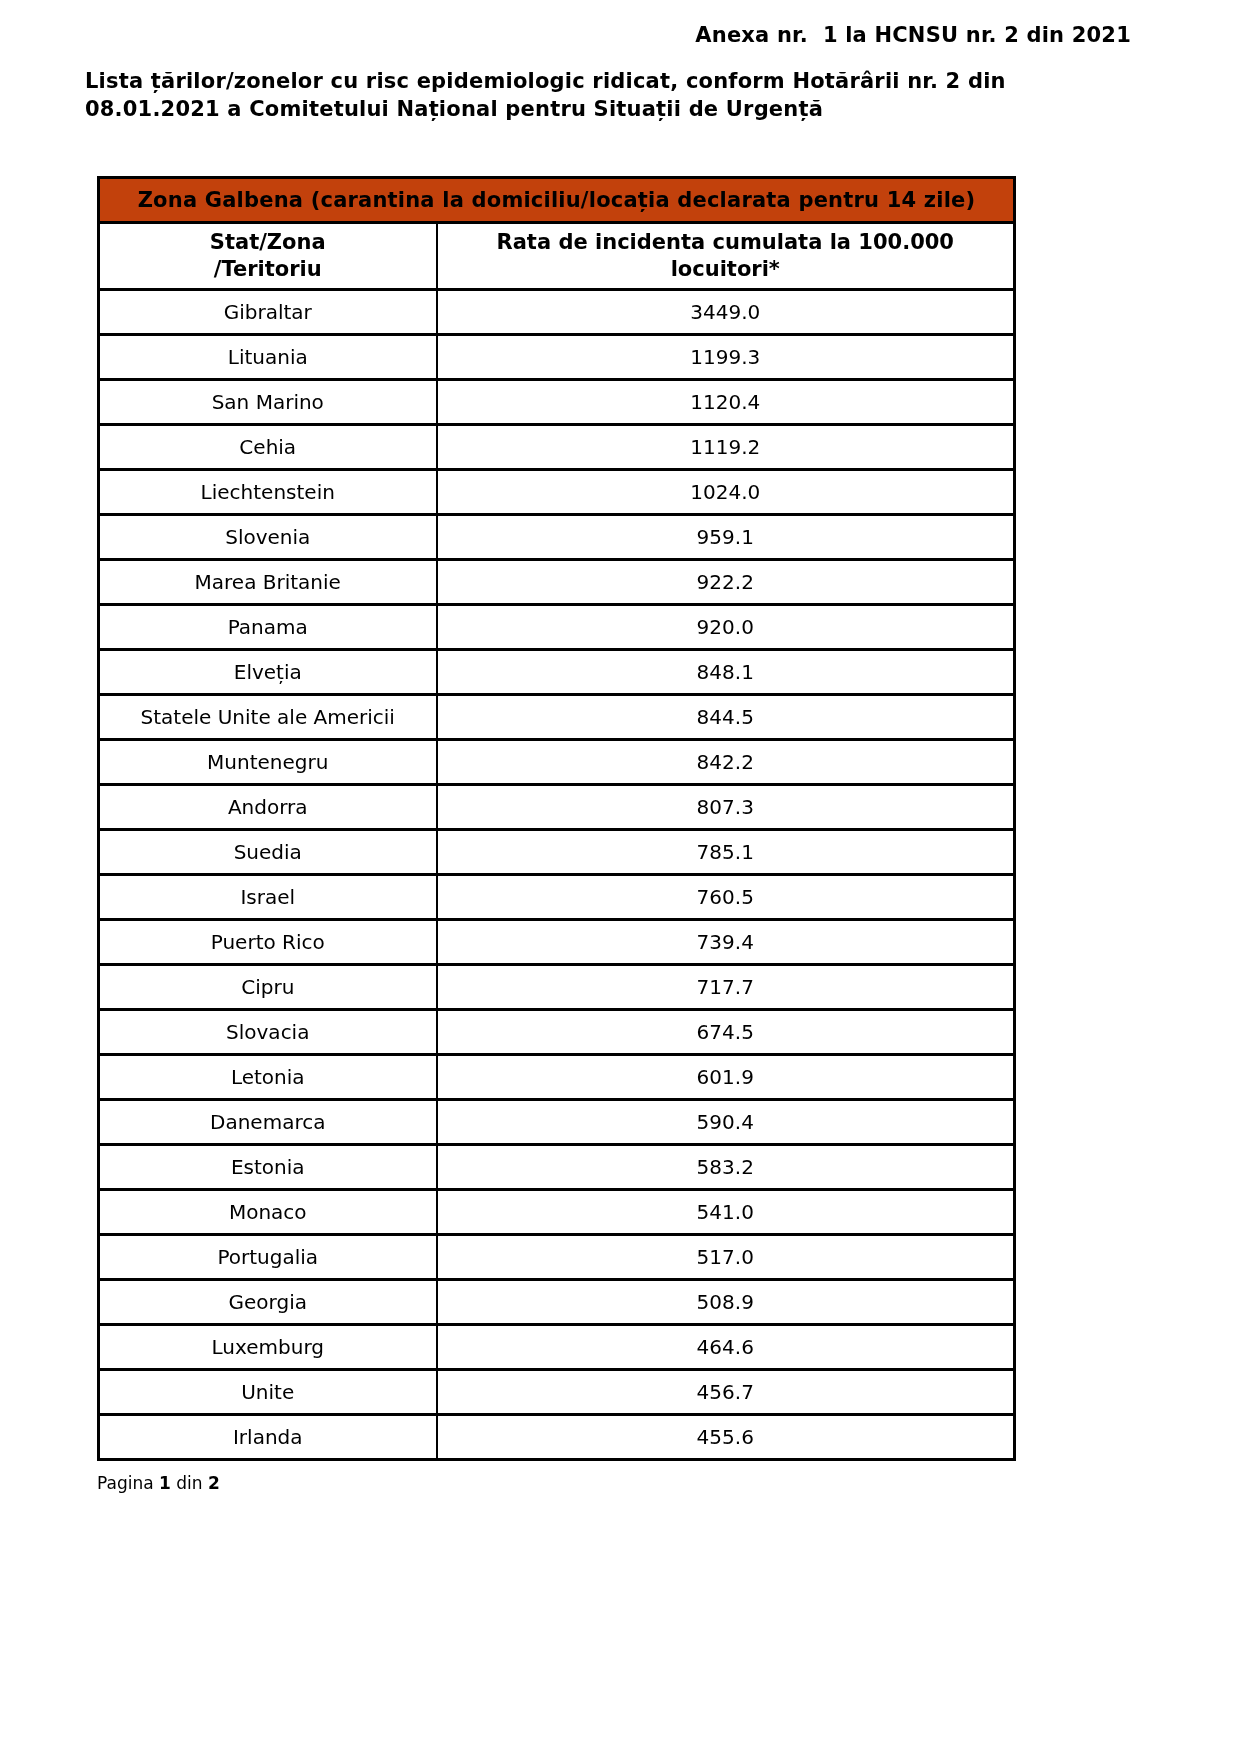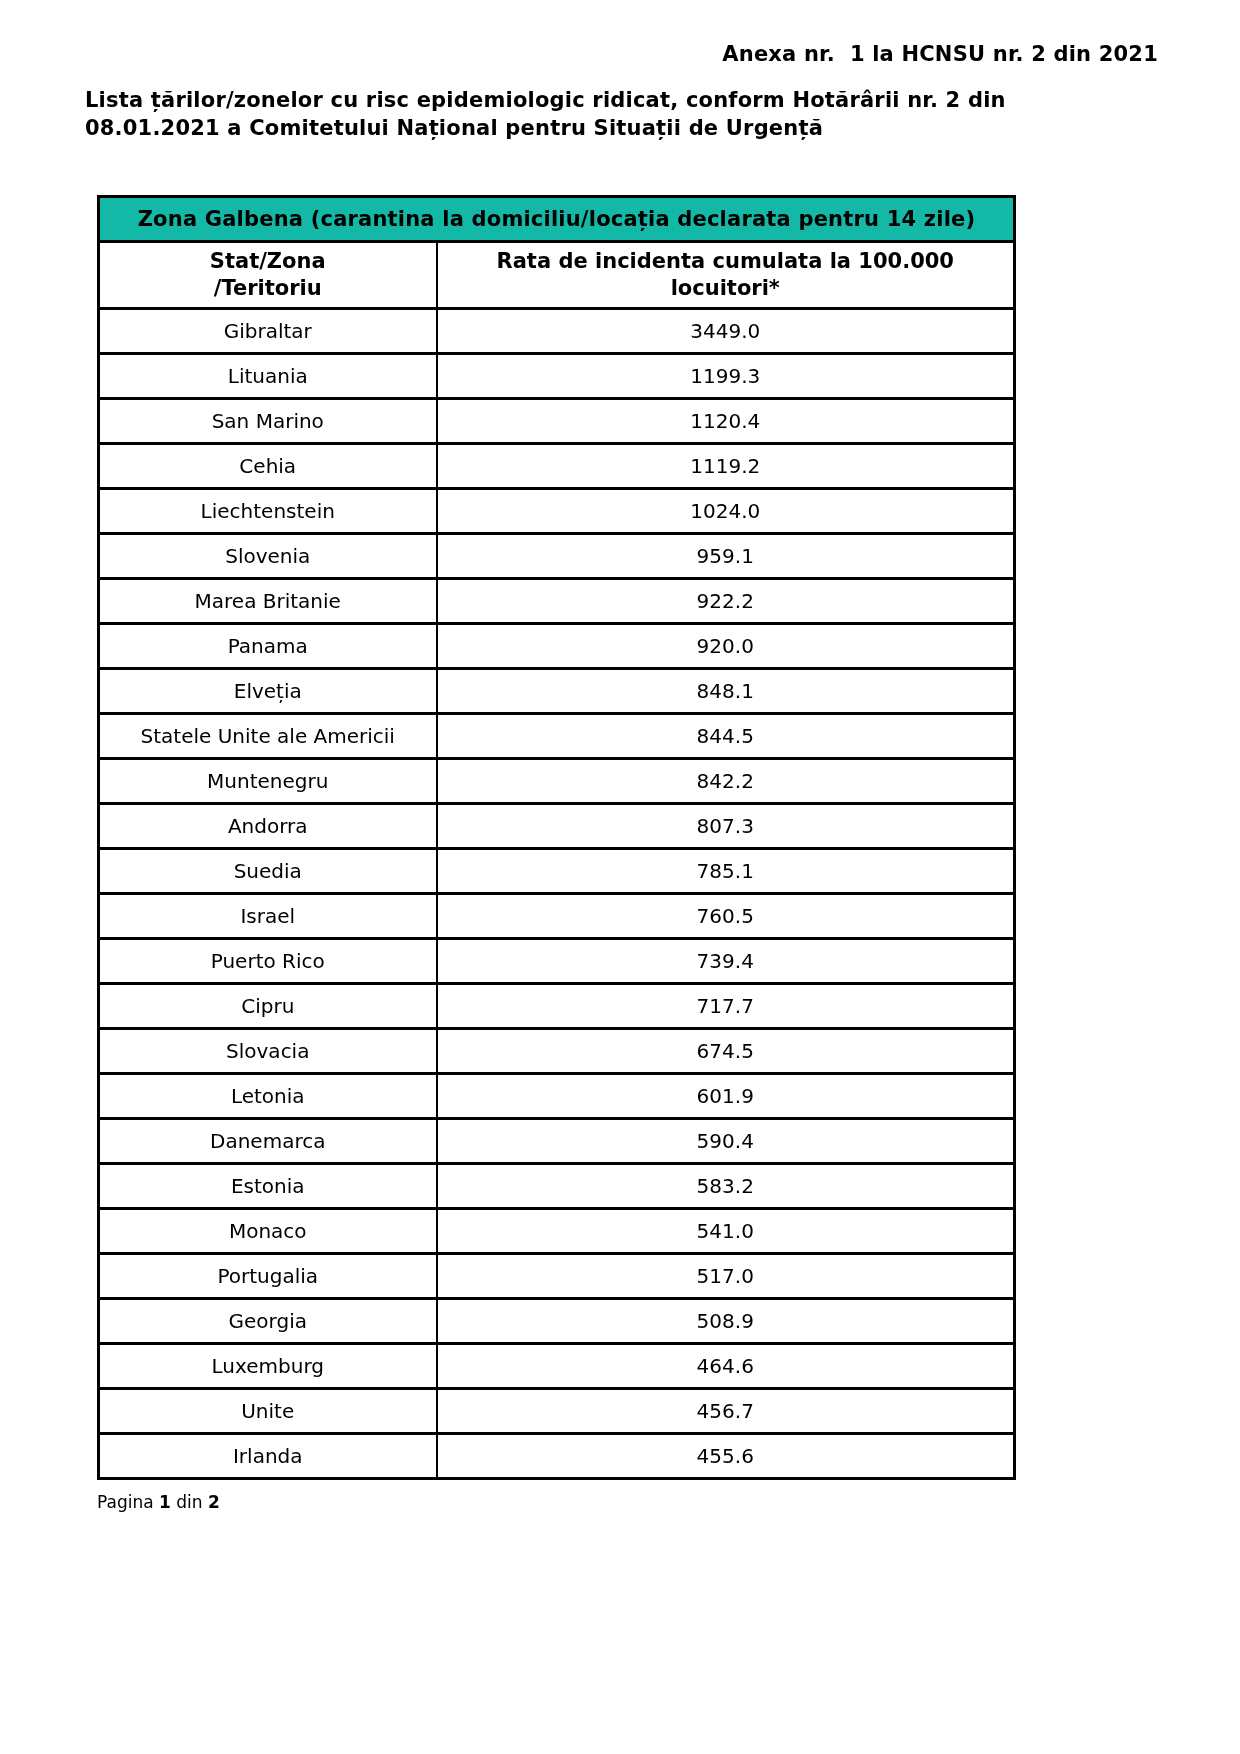--- a/index.html
+++ b/index.html
@@ -8,22 +8,22 @@
     font-family: "DejaVu Sans", "Liberation Sans", sans-serif;
     color: #000000;
   }
   body {
     width: 1240px;
     height: 1754px;
     position: relative;
     overflow: hidden;
   }
   .annex-line {
-    padding-top: 42px;
-    margin-right: 82px;
+    padding-top: 23px;
+    margin-right: 109px;
     text-align: right;
     font-weight: bold;
     font-size: 21px;
     white-space: pre;
     letter-spacing: 0.2px;
   }
   .doc-title {
     margin: 20px 130px 0 85px;
     width: 940px;
     text-align: left;
@@ -92,21 +92,21 @@
 </div>
 
 <div class="table-wrap">
   <table class="risk-table">
     <colgroup>
       <col class="col-country">
       <col class="col-rate">
     </colgroup>
     <thead>
       <tr>
-        <td colspan="2" class="zone-header-cell" style="background: #14b8a6;">Zona Galbena (carantina la domiciliu/locația declarata pentru 14 zile)</td>
+        <td colspan="2" class="zone-header-cell" style="background: #c2410c;">Zona Galbena (carantina la domiciliu/locația declarata pentru 14 zile)</td>
       </tr>
       <tr>
         <th class="col-header-cell">
           <span class="hdr-line">Stat/Zona</span>
           <span class="hdr-line">/Teritoriu</span>
         </th>
         <th class="col-header-cell">
           <span class="hdr-line">Rata de incidenta cumulata la 100.000</span>
           <span class="hdr-line">locuitori*</span>
         </th>

